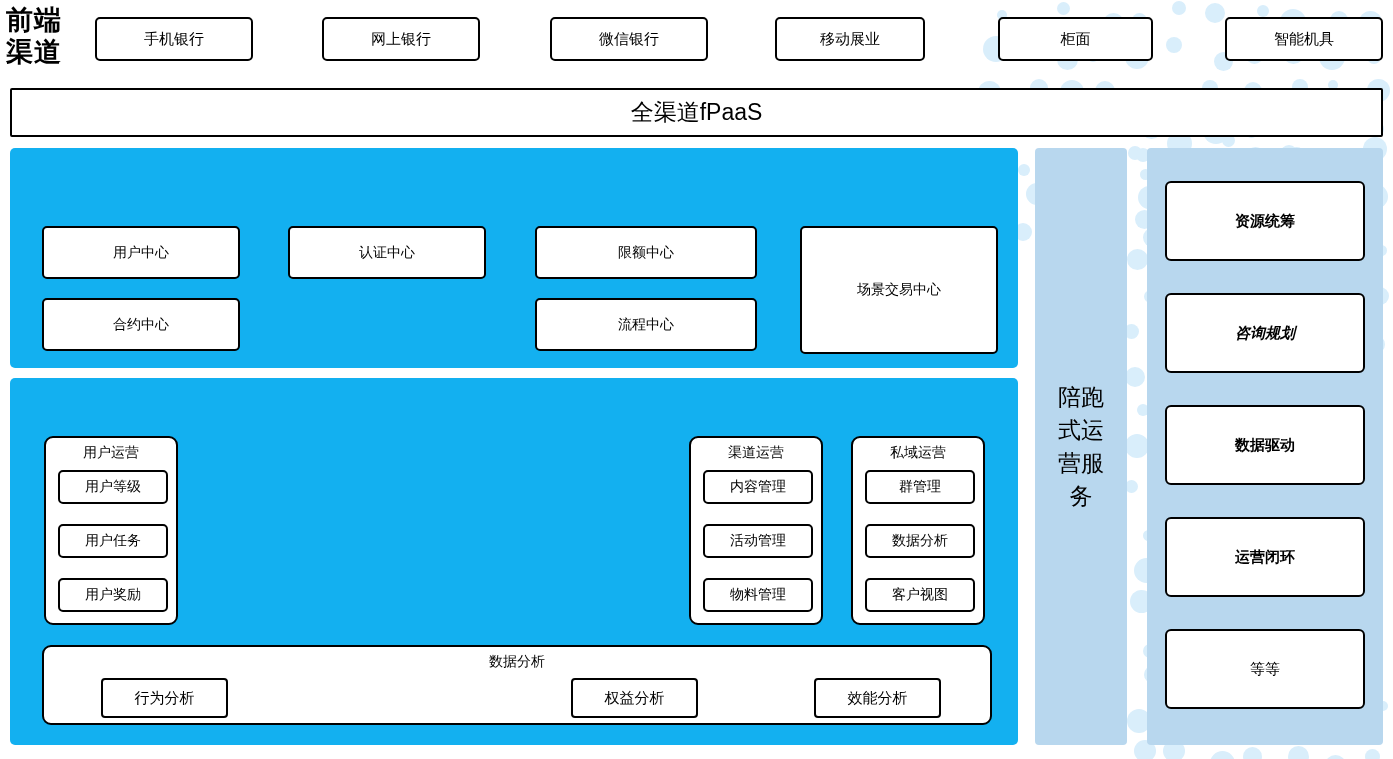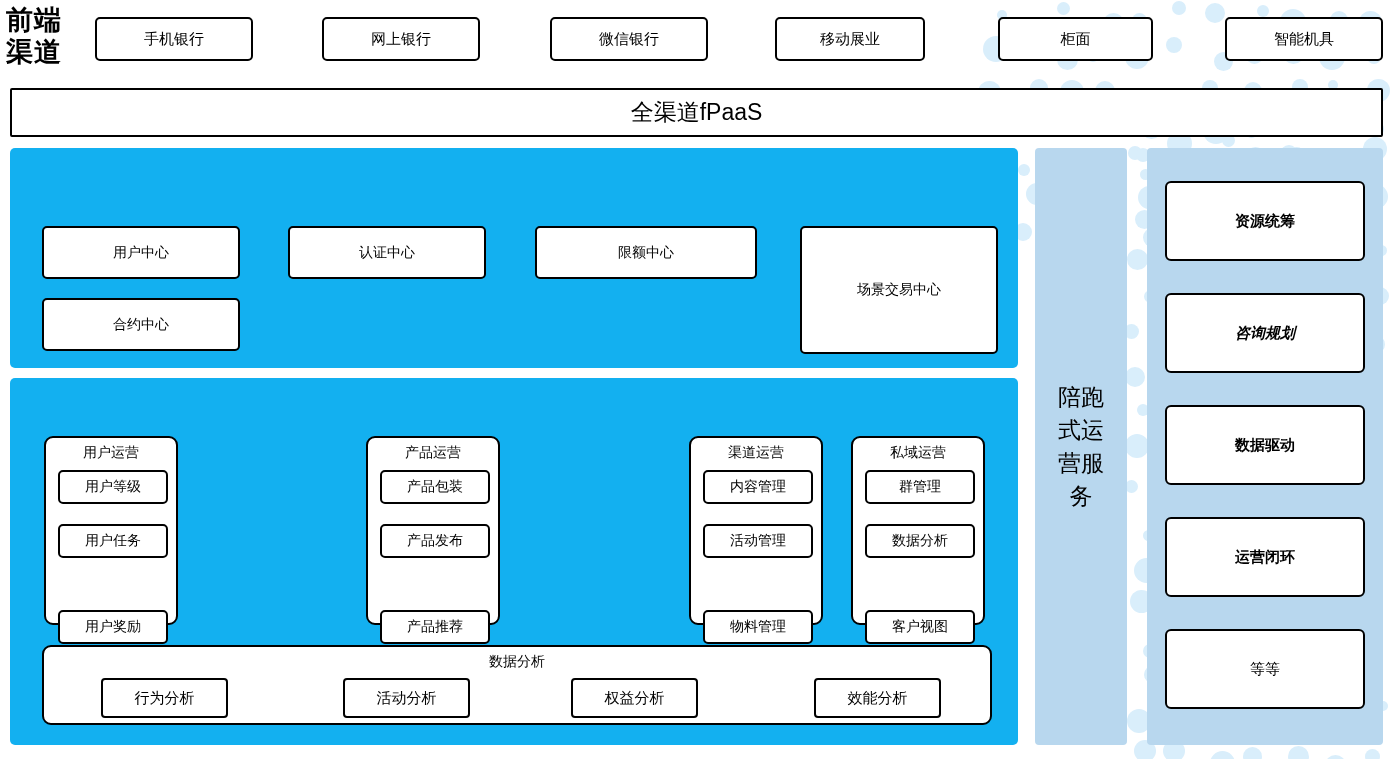--- a/index.html
+++ b/index.html
@@ -175,21 +175,21 @@
     background: #ffffff;
     border: 2px solid #000000;
     border-radius: 5px;
     display: flex;
     align-items: center;
     justify-content: center;
     font-size: 14px;
   }
   .ops-item.i0 { top: 32px; }
   .ops-item.i1 { top: 86px; }
-  .ops-item.i2 { top: 140px; margin-top: 32px; }
+  .ops-item.i2 { top: 140px; }
 
   
   #data-analysis {
     position: absolute;
     left: 42px;
     top: 645px;
     width: 950px;
     height: 80px;
     box-sizing: border-box;
     background: #ffffff;
@@ -515,63 +515,59 @@
   </div>
   <div class="box trade-box" style="left:288px;top:226px;width:198px;">
     <span>认证中心</span>
   </div>
   <div class="box trade-box" style="left:535px;top:226px;width:222px;">
     <span>限额中心</span>
   </div>
   <div class="box trade-box" style="left:42px;top:298px;width:198px;">
     <span>合约中心</span>
   </div>
+  <div class="box trade-box" style="left:535px;top:298px;width:222px;">
+    <span>流程中心</span>
+  </div>
   <div class="box" id="scene-trade-box">
     <span>场景交易中心</span>
   </div>
 
   <div class="platform" id="platform-ops"></div>
   <div class="platform-title" id="ops-title" style="top:392px;width:1008px;left:10px;">
     <span>运营中台</span>
   </div>
 
   <div class="ops-group" style="left:44px;">
     <div class="ops-group-title">用户运营</div>
     <div class="ops-item i0">用户等级</div>
     <div class="ops-item i1">用户任务</div>
     <div class="ops-item i2">用户奖励</div>
   </div>
 
 
-  <div class="ops-group" style="left:366px;">
-    <div class="ops-group-title">产品运营</div>
-    <div class="ops-item i0">产品包装</div>
-    <div class="ops-item i1">产品发布</div>
-    <div class="ops-item i2">产品推荐</div>
-  </div>
 
 
   <div class="ops-group" style="left:689px;">
     <div class="ops-group-title">渠道运营</div>
     <div class="ops-item i0">内容管理</div>
     <div class="ops-item i1">活动管理</div>
     <div class="ops-item i2">物料管理</div>
   </div>
 
   <div class="ops-group" style="left:851px;">
     <div class="ops-group-title">私域运营</div>
     <div class="ops-item i0">群管理</div>
     <div class="ops-item i1">数据分析</div>
     <div class="ops-item i2">客户视图</div>
   </div>
 
   <div id="data-analysis">
     <div id="data-analysis-title">数据分析</div>
     <div class="da-item" style="left:57px;">行为分析</div>
-    <div class="da-item" style="left:299px;">活动分析</div>
     <div class="da-item" style="left:527px;">权益分析</div>
     <div class="da-item" style="left:770px;">效能分析</div>
   </div>
 
   <div class="side-panel" id="service-column">
     <div id="service-column-label">陪跑式运营服务</div>
   </div>
 
   <div class="side-panel" id="capability-column"></div>
   <div class="cap-item" style="left:1165px;top:181px;">

